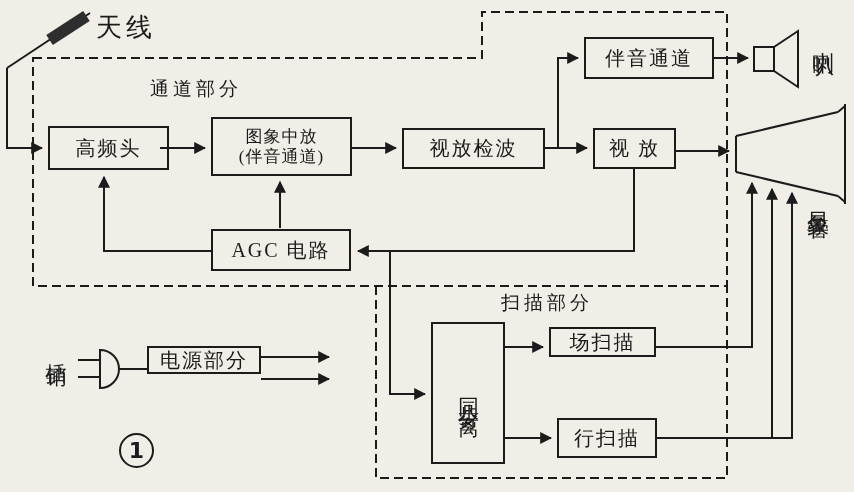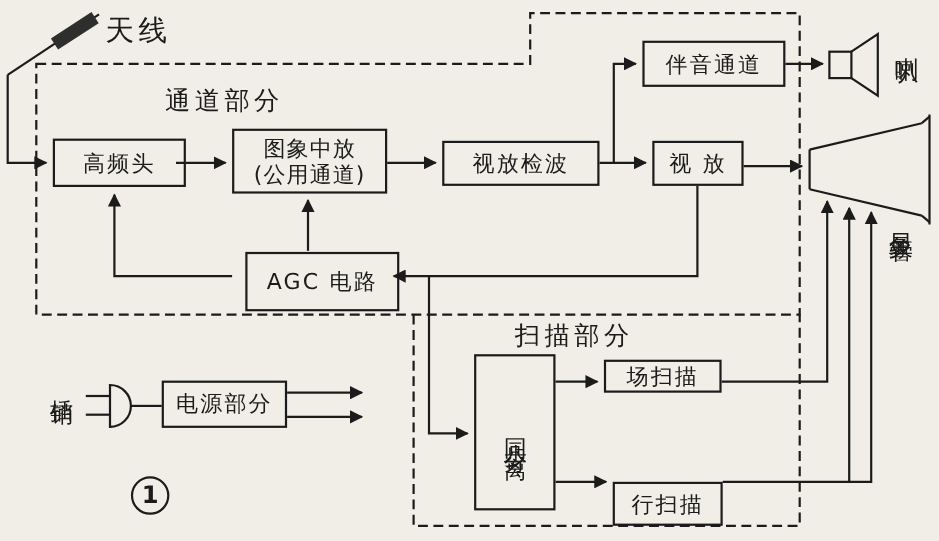--- a/index.html
+++ b/index.html
@@ -19,36 +19,37 @@
     border: 2.5px solid #1b1b1b;
     display: flex;
     flex-direction: column;
     align-items: center;
     justify-content: center;
     font-size: 20px;
     letter-spacing: 2px;
     text-align: right;
     line-height: 1.15;
     white-space: nowrap;
+    font-family: Liberation Serif, serif;
   }
   .label {
     position: absolute;
-    font-size: 23px;
+    font-size: 19px;
     letter-spacing: 4px;
     white-space: nowrap;
   }
   .vlabel {
     position: absolute;
     font-size: 21px;
     writing-mode: vertical-rl;
     text-orientation: upright;
     letter-spacing: 3px;
     line-height: 1;
   }
-  .two-line { font-size: 20px; letter-spacing: 1px; }
+  .two-line { font-size: 17px; letter-spacing: 1px; }
   .vbox-text {
     writing-mode: vertical-rl;
     text-orientation: upright;
     font-size: 21px;
     letter-spacing: 6px;
     line-height: 1;
   }
   .circle-num {
     position: absolute;
     width: 35px;
@@ -138,46 +139,46 @@
       <line class="ln" x1="78" y1="377" x2="100" y2="377"></line>
       <path class="ln" d="M100,350 A19,19 0 0 1 100,388 Z"></path>
       <line class="ln" x1="119" y1="369" x2="147" y2="369"></line>
     </g>
   </svg>
 
   <div class="box" style="left:48px; top:126px; width:121px; height:44px;">高频头</div>
 
   <div class="box two-line" style="left:211px; top:117px; width:141px; height:59px;">
     <div>图象中放</div>
-    <div>(公用通道)</div>
+    <div>(伴音通道)</div>
   </div>
 
   <div class="box" style="left:593px; top:128px; width:83px; height:41px;">视 放</div>
 
   <div class="box" style="left:402px; top:128px; width:143px; height:41px;">视放检波</div>
 
   <div class="box" style="left:584px; top:37px; width:130px; height:42px;">伴音通道</div>
 
-  <div class="box" style="left:211px; top:229px; width:140px; height:54px;margin-left:12px;">AGC 电路</div>
+  <div class="box" style="left:211px; top:229px; width:140px; height:42px;">AGC 电路</div>
 
   <div class="box" style="left:431px; top:322px; width:74px; height:142px;">
     <span class="vbox-text">同步分离</span>
   </div>
 
   <div class="box" style="left:549px; top:327px; width:107px; height:30px;">场扫描</div>
 
-  <div class="box" style="left:557px; top:438px; width:100px; height:40px;">行扫描</div>
+  <div class="box" style="left:557px; top:418px; width:100px; height:40px;">行扫描</div>
 
-  <div class="box" style="left:147px; top:346px; width:114px; height:43px;">电源部分</div>
+  <div class="box" style="left:147px; top:346px; width:114px; height:28px;">电源部分</div>
 
   <div class="label" style="left:96px; top:10px; font-size:26px;">天线</div>
 
   <div class="label" style="left:150px; top:76px;">通道部分</div>
 
-  <div class="label" style="left:468px; top:290px;">扫描部分</div>
+  <div class="label" style="left:501px; top:290px;">扫描部分</div>
 
   <div class="vlabel" style="left:812px; top:34px; font-size:22px;">喇叭</div>
 
   <div class="vlabel" style="left:807px; top:194px; font-size:22px;">显象管</div>
 
   <div class="vlabel" style="left:45px; top:347px;">插销</div>
 
   <div class="circle-num" style="left:119px; top:433px;">1</div>
 
 </div>

